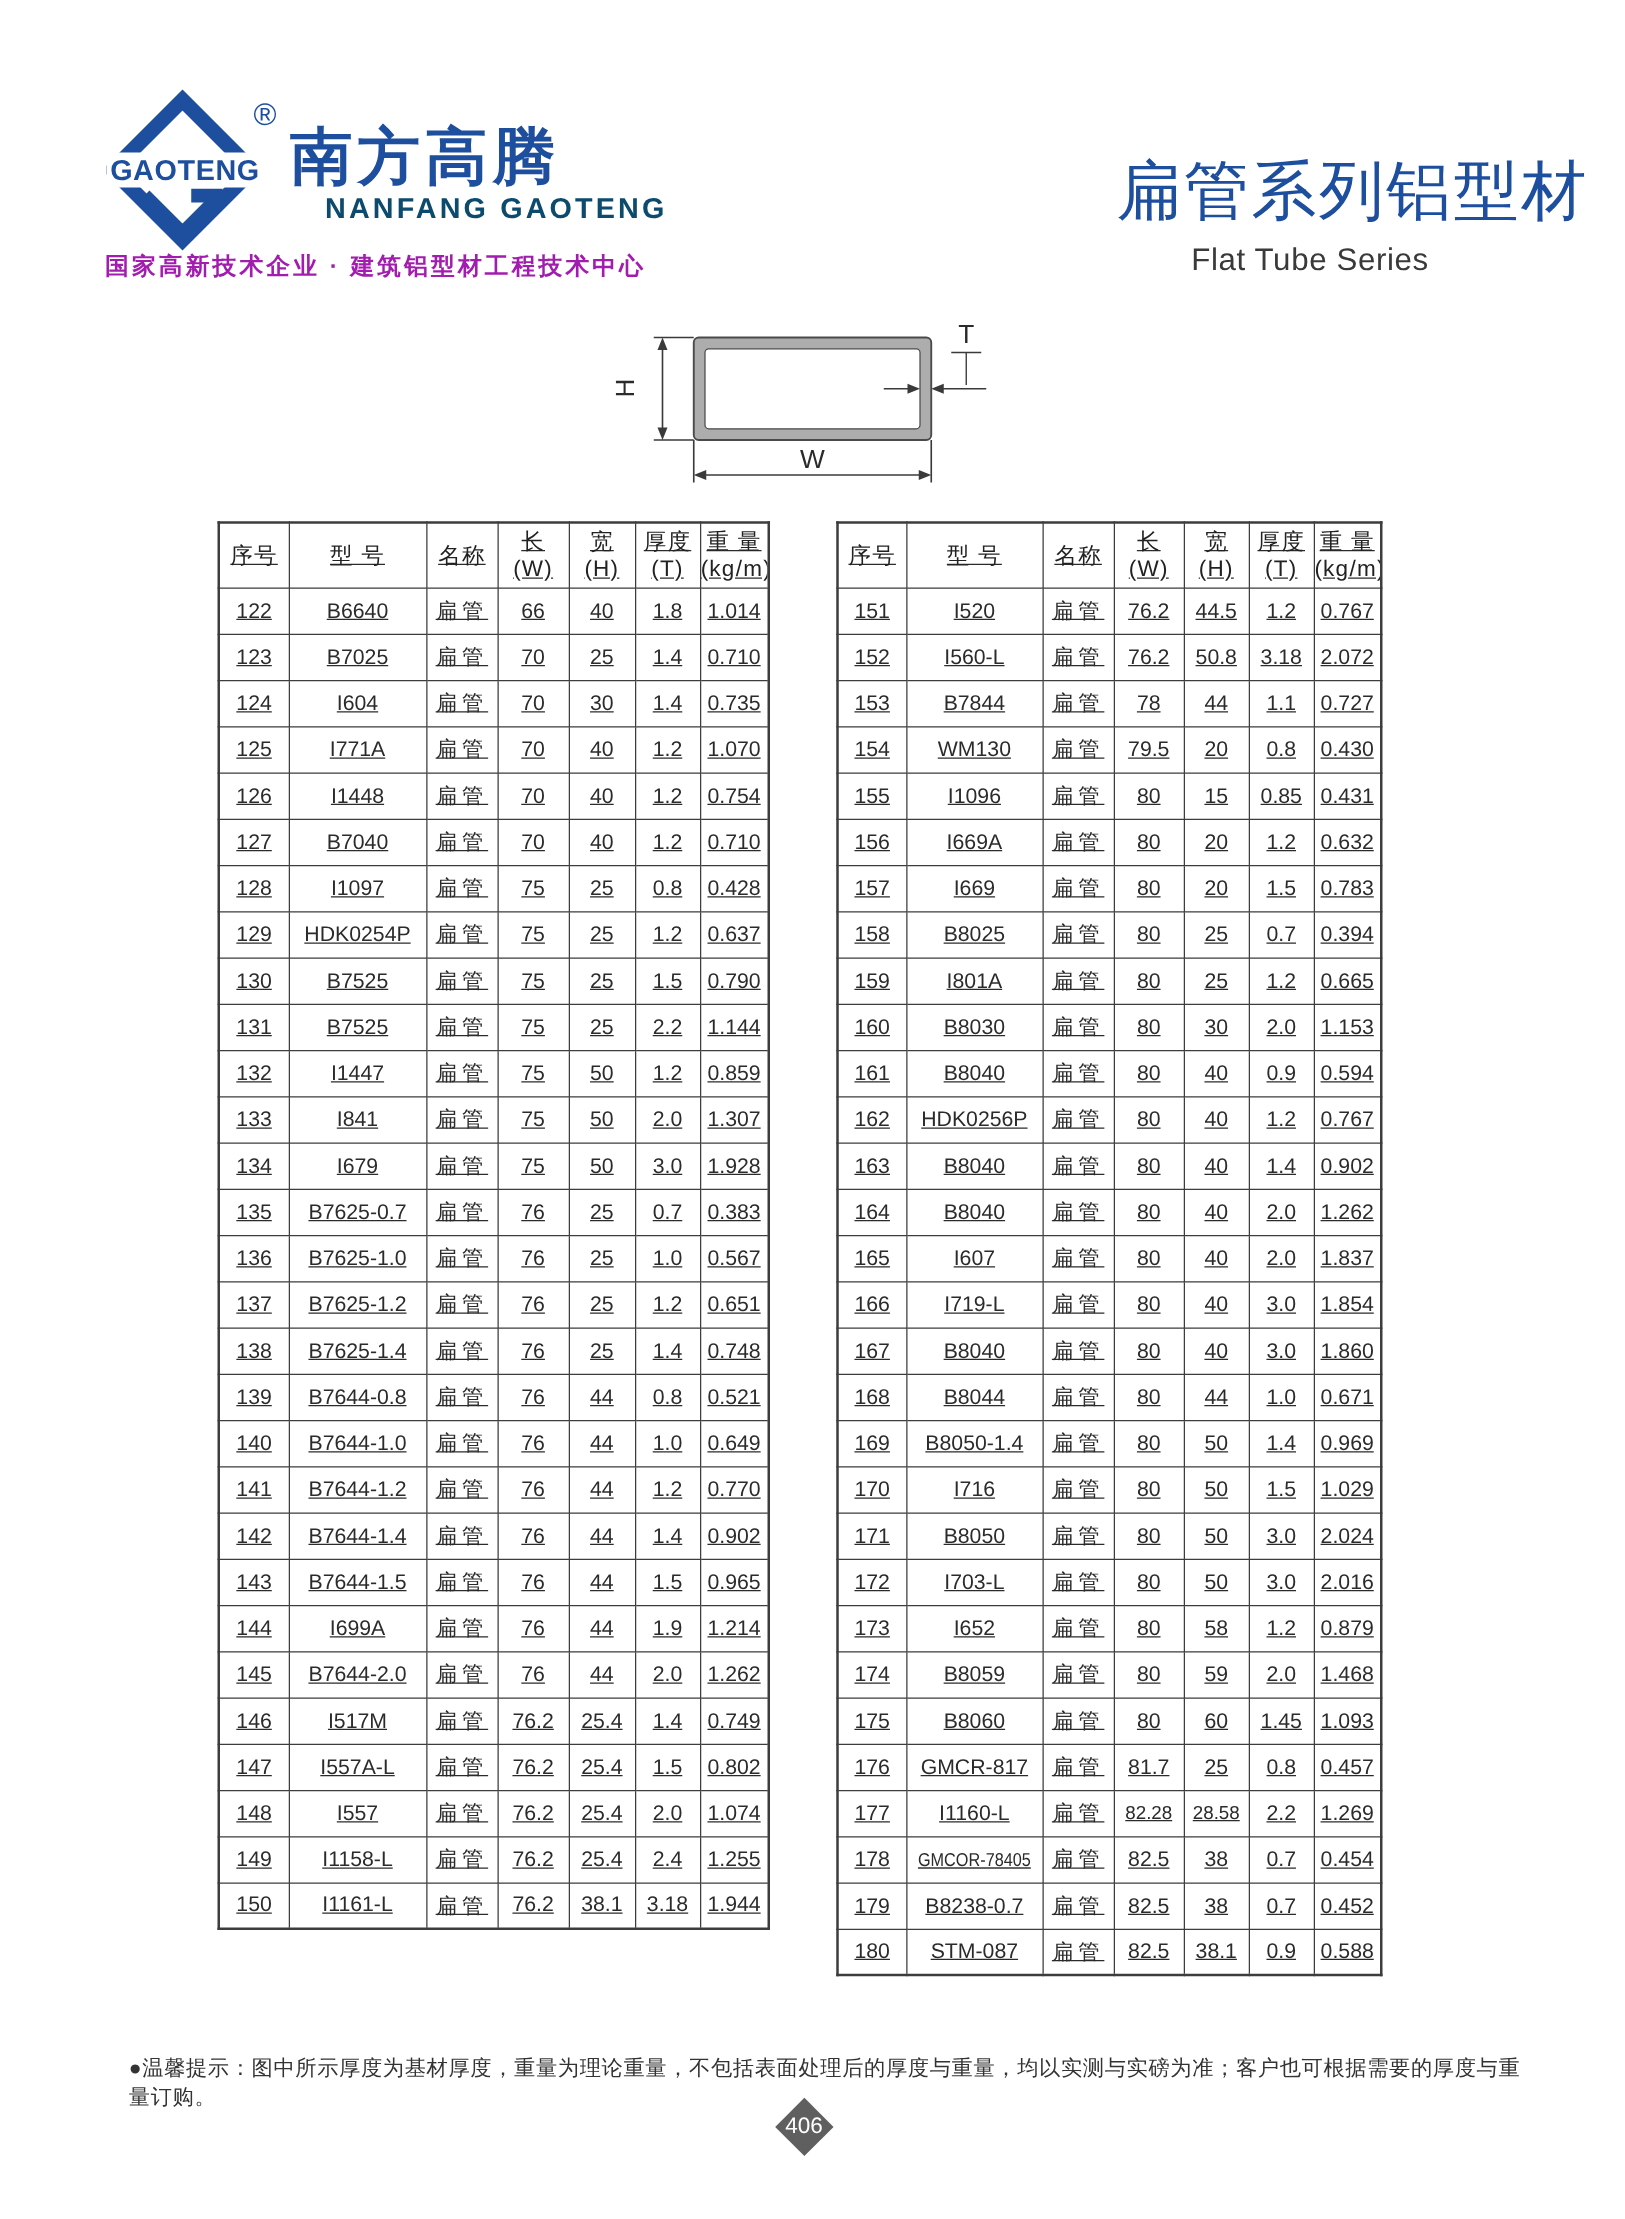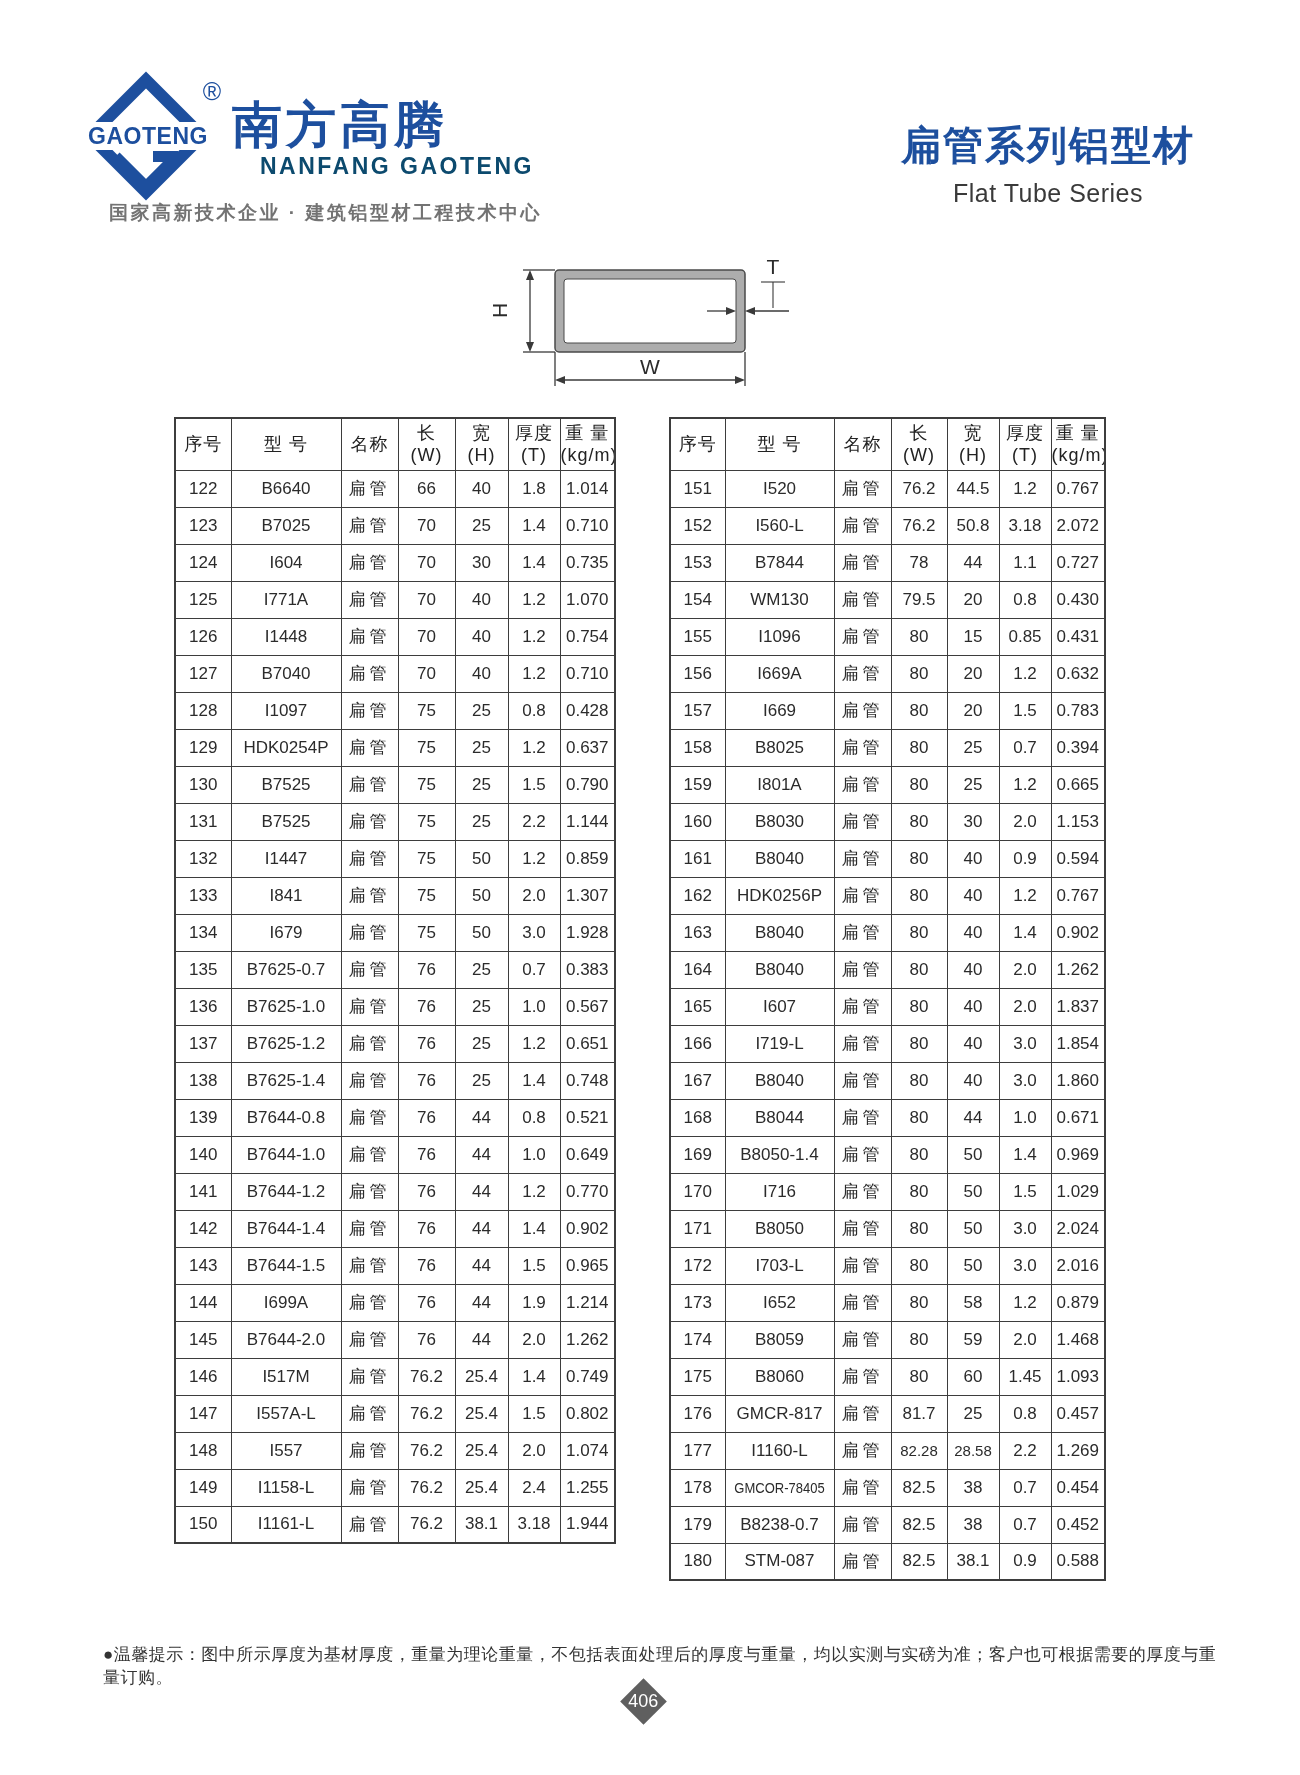--- a/index.html
+++ b/index.html
@@ -19,40 +19,41 @@
   .logo-svg { position: absolute; left: 85px; top: 70px; }
   .brand-cn {
     position: absolute; left: 232px; top: 92px;
     font-size: 50px; font-weight: bold; color: #1d4f9e; letter-spacing: 4px;
   }
   .brand-en {
     position: absolute; left: 260px; top: 153px;
     font-size: 23px; font-weight: bold; color: #0c4a6e; letter-spacing: 2.5px;
   }
   .tagline {
-    position: absolute; left: 109px; top: 200px;
-    font-size: 19px; font-weight: 600; color: #737373; letter-spacing: 2.5px;
+    position: absolute; left: 84px; top: 200px;
+    font-size: 19px; font-weight: 600; color: #a21caf; letter-spacing: 2.5px;
   }
   .title-block {
     position: absolute; left: 893px; top: 118px; width: 310px; text-align: center;
   }
   .title-cn {
-    font-size: 40px; font-weight: bold; color: #1d4f9e; letter-spacing: 2px;
+    font-size: 52px; font-weight: normal; color: #1d4f9e; letter-spacing: 2px;
     white-space: nowrap;
   }
   .title-en {
     margin-top: 6px; font-size: 25px; color: #3a3a3a; letter-spacing: 0.5px;
   }
   
   .diagram-svg { position: absolute; left: 455px; top: 238px; }
   
   .spec-table {
     position: absolute; top: 417px;
     border-collapse: collapse; table-layout: fixed;
     border: 2px solid #3d3d3d;
+    text-decoration: underline;
   }
   .spec-table.left  { left: 174px; width: 440px; }
   .spec-table.right { left: 669px; width: 435px; }
   .spec-table th, .spec-table td {
     border: 1px solid #3d3d3d;
     text-align: center; vertical-align: middle;
     overflow: hidden; white-space: nowrap;
   }
   .spec-table th {
     height: 52px; font-size: 18px; font-weight: normal;

